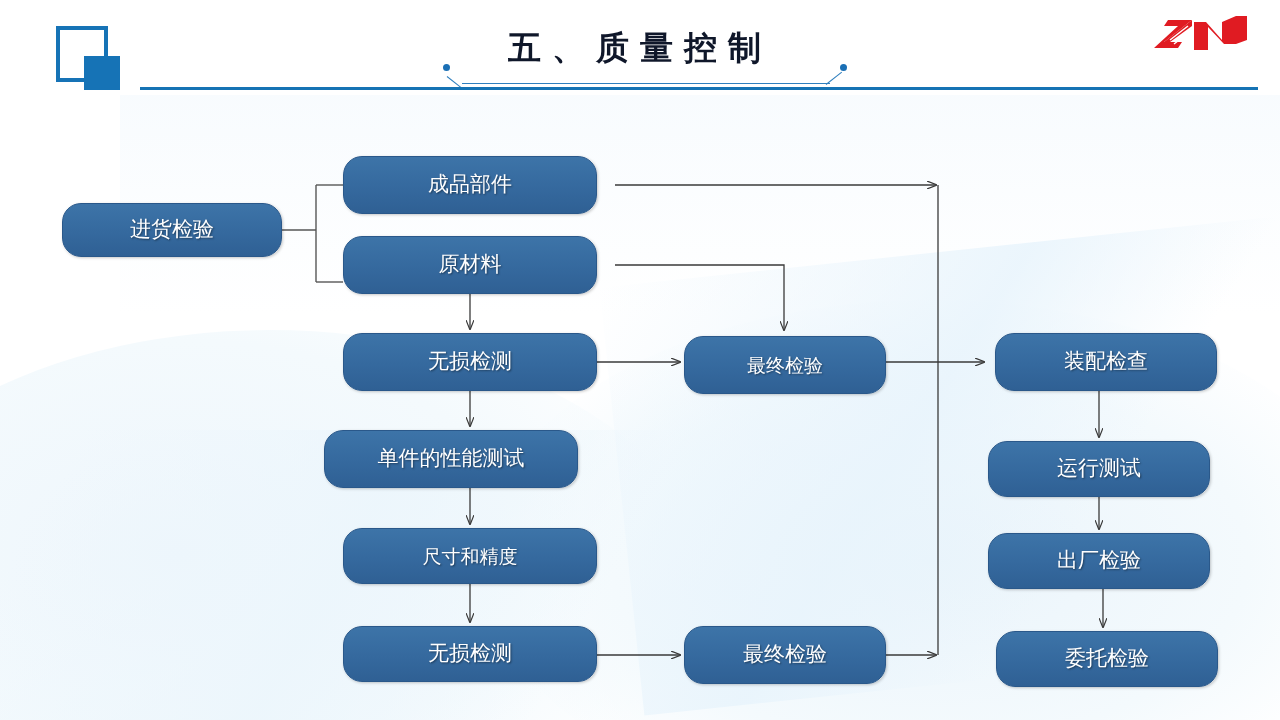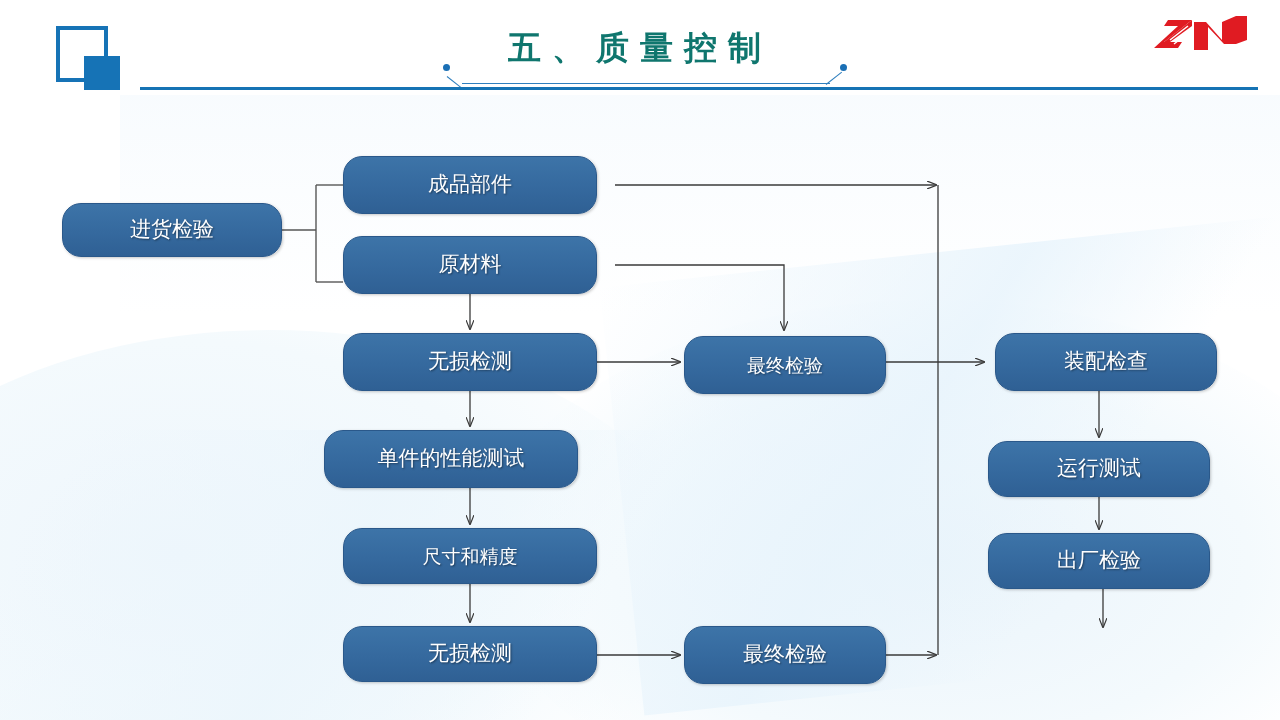--- a/index.html
+++ b/index.html
@@ -94,21 +94,21 @@
 
   .hdr-title {
     position: absolute;
     left: 340px;
     top: 26px;
     width: 600px;
     text-align: center;
     font-size: 33px;
     font-weight: bold;
     letter-spacing: 11px;
-    color: #0f766e;
+    color: #0f172a;
     font-family: "DejaVu Sans", "Liberation Sans", sans-serif;
     white-space: nowrap;
   }
 
   .hdr-rule-thick {
     position: absolute;
     left: 140px;
     top: 87px;
     width: 1118px;
     height: 3px;
@@ -272,14 +272,15 @@
   <div class="node" style="left:343px; top:236px; width:254px; height:58px;">原材料</div>
   <div class="node" style="left:343px; top:333px; width:254px; height:58px;">无损检测</div>
   <div class="node" style="left:324px; top:430px; width:254px; height:58px;">单件的性能测试</div>
   <div class="node small-text" style="left:343px; top:528px; width:254px; height:56px;">尺寸和精度</div>
   <div class="node" style="left:343px; top:626px; width:254px; height:56px;">无损检测</div>
   <div class="node small-text" style="left:684px; top:336px; width:202px; height:58px;">最终检验</div>
   <div class="node" style="left:684px; top:626px; width:202px; height:58px;">最终检验</div>
   <div class="node" style="left:988px; top:333px; width:222px; height:58px;margin-left:7px;">装配检查</div>
   <div class="node" style="left:988px; top:441px; width:222px; height:56px;">运行测试</div>
   <div class="node" style="left:988px; top:533px; width:222px; height:56px;">出厂检验</div>
+  <div class="node" style="left:996px; top:631px; width:222px; height:56px;">委托检验</div>
 
 </div>
 
 </body></html>

